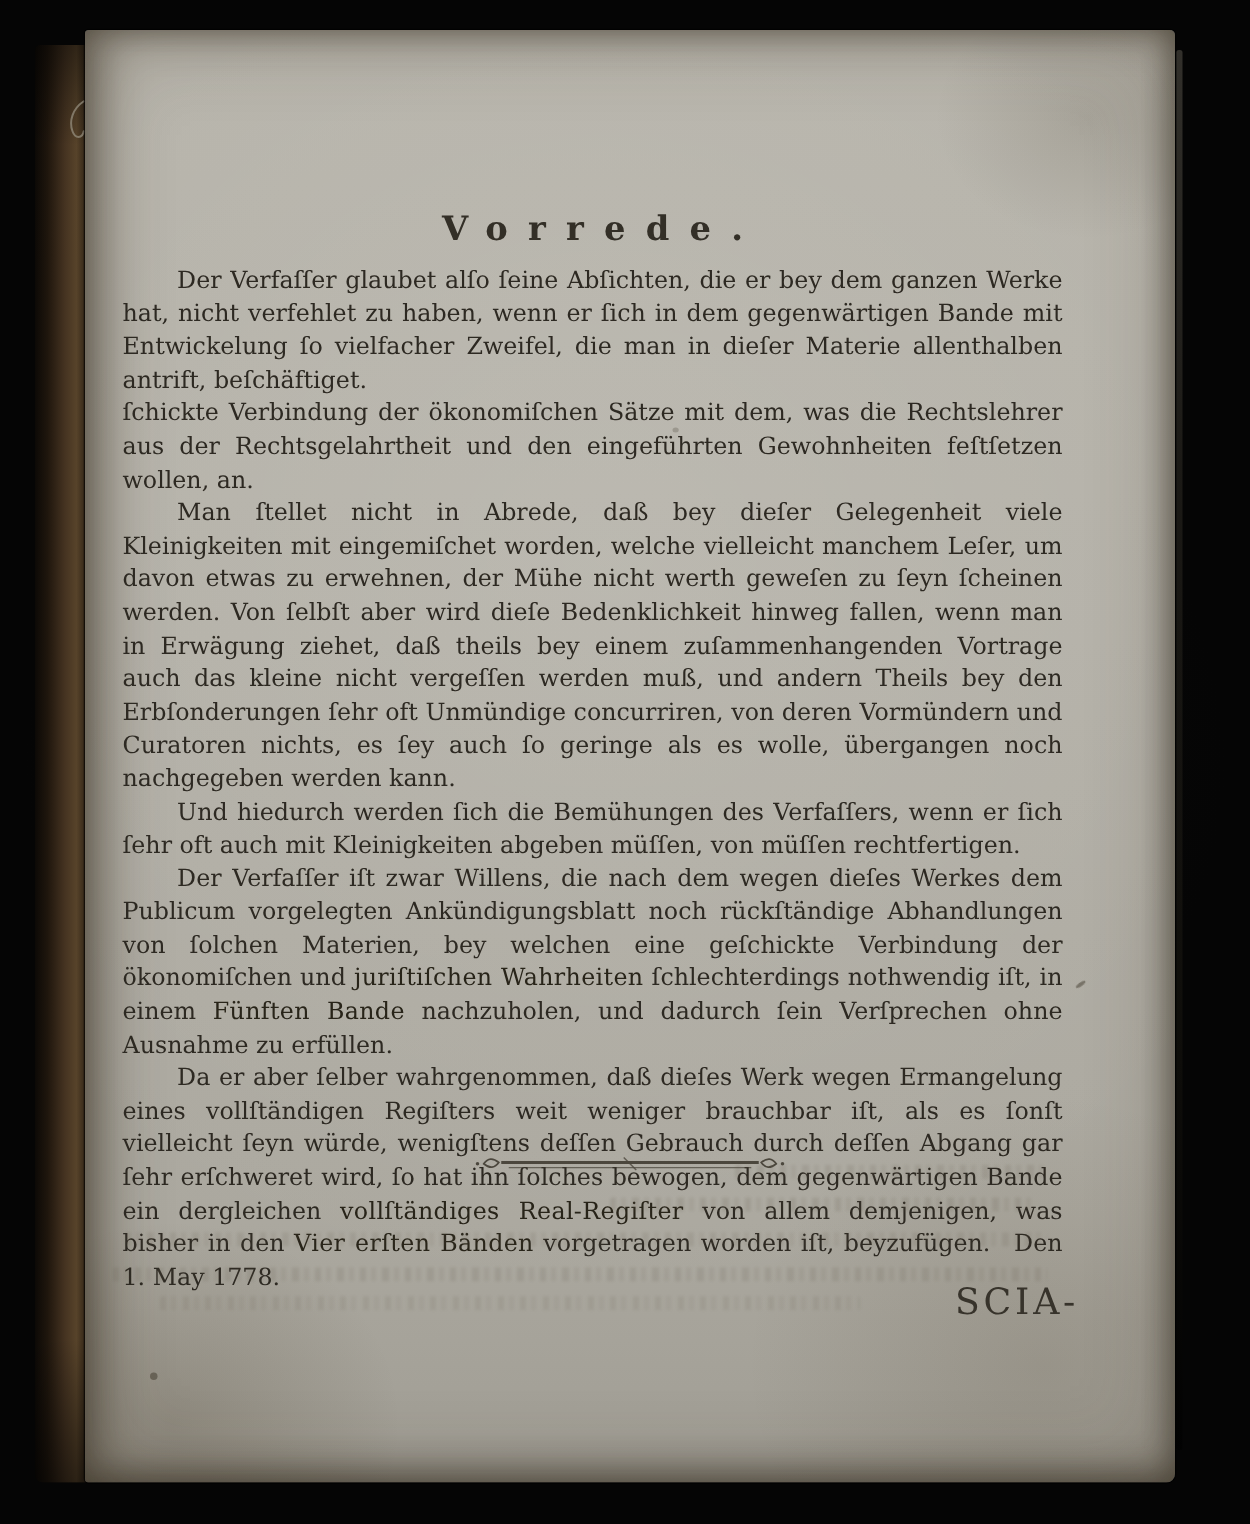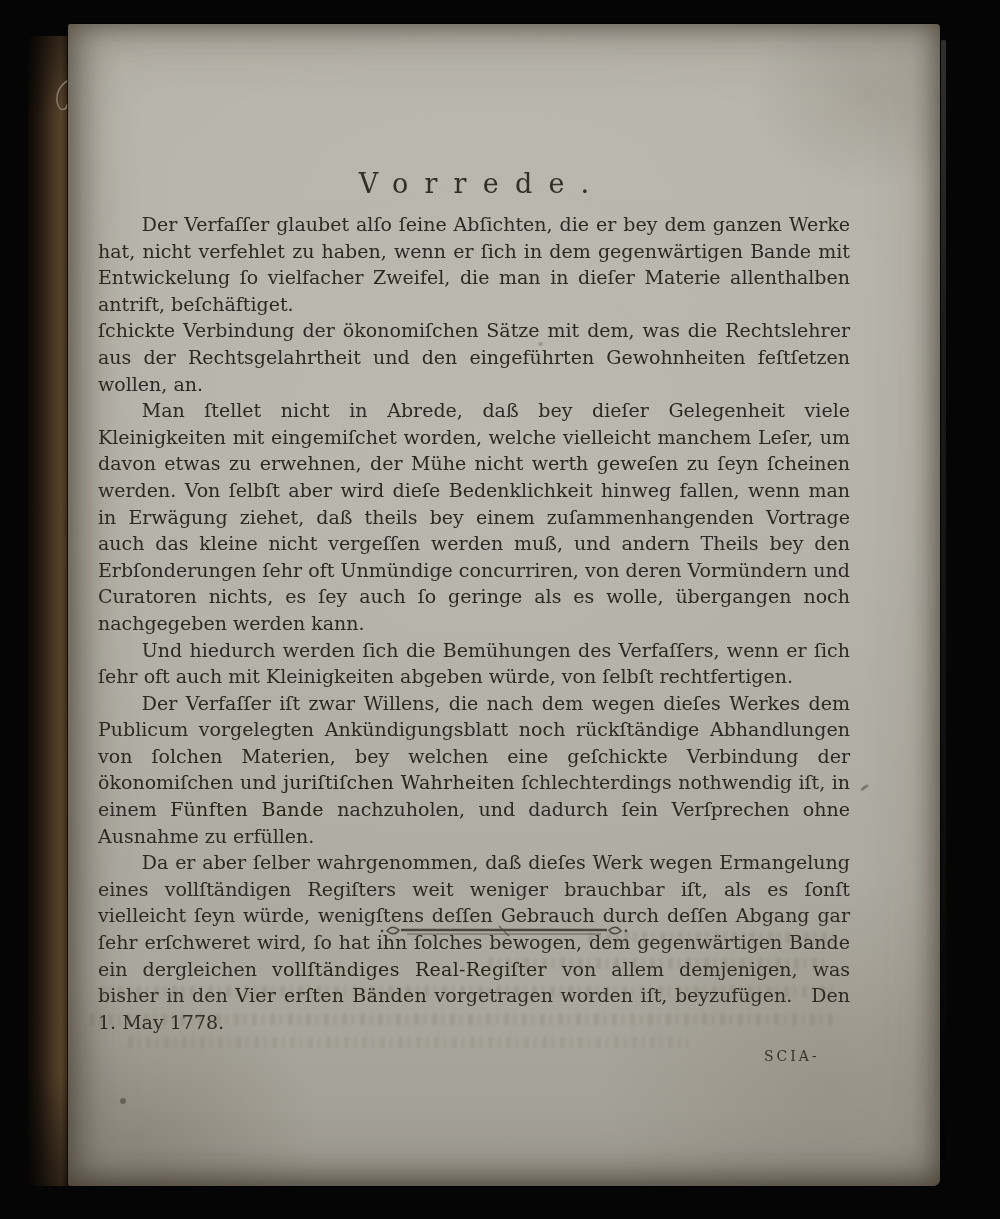--- a/index.html
+++ b/index.html
@@ -47,42 +47,42 @@
   .textblock {
     position: absolute; left: 30px; top: 144px; width: 752px;
   }
   .title {
     text-align: center;
     font-size: 27px;
     letter-spacing: .6em;
     padding-left: .6em; 
     color: #332f27;
     margin: 0 0 12px 0;
-    font-weight: normal;
+    font-weight: bold;
   }
   .body-text {
     font-size: 19px;
     line-height: 26.6px;
     text-align: justify;
     color: #2d2922;
   }
   .para { margin: 0; }
   .para.indent { text-indent: 2.3em; }
   .emph { font-weight: normal; letter-spacing: .015em; color: #282419; }
 
   
   .ornament {
     position: absolute; left: 0; width: 100%; top: 898px;
     text-align: center; opacity: .85;
   }
 
   
   .catchword {
-    position: absolute; top: 1024px; left: 696px;
-    font-size: 14px; letter-spacing: 3px; color: #37332b;
+    position: absolute; top: 1000px; left: 696px;
+    font-size: 29px; letter-spacing: 3px; color: #37332b;
   }
 
   
   .ghost {
     position: absolute; height: 11px; border-radius: 2px;
     background: repeating-linear-gradient(90deg,
       rgba(96,89,74,.20) 0 5px, rgba(96,89,74,0) 5px 9px,
       rgba(96,89,74,.13) 9px 13px, rgba(96,89,74,0) 13px 18px);
     filter: blur(1.1px);
   }
@@ -114,21 +114,21 @@
 </div>
 
 <div class="page">
 
   <div class="textblock">
     <h1 class="title">Vorrede.</h1>
     <div class="body-text">
         <p class="para indent"><span>Der Verfaſſer glaubet alſo ſeine Abſichten, die er bey dem ganzen Werke hat, nicht verfehlet zu haben, wenn er ſich in dem gegenwärtigen Bande mit Entwickelung ſo vielfacher Zweifel, die man in dieſer Materie allenthalben antrift, beſchäftiget.</span></p>
         <p class="para"><span>ſchickte Verbindung der ökonomiſchen Sätze mit dem, was die Rechtslehrer aus der Rechtsgelahrtheit und den eingeführten Gewohnheiten feſtſetzen wollen, an.</span></p>
         <p class="para indent"><span>Man ſtellet nicht in Abrede, daß bey dieſer Gelegenheit viele Kleinigkeiten mit eingemiſchet worden, welche vielleicht manchem Leſer, um davon etwas zu erwehnen, der Mühe nicht werth geweſen zu ſeyn ſcheinen werden. Von ſelbſt aber wird dieſe Bedenklichkeit hinweg fallen, wenn man in Erwägung ziehet, daß theils bey einem zuſammenhangenden Vortrage auch das kleine nicht vergeſſen werden muß, und andern Theils bey den Erbſonderungen ſehr oft Unmündige concurriren, von deren Vormündern und Curatoren nichts, es ſey auch ſo geringe als es wolle, übergangen noch nachgegeben werden kann.</span></p>
-        <p class="para indent"><span>Und hiedurch werden ſich die Bemühungen des Verfaſſers, wenn er ſich ſehr oft auch mit Kleinigkeiten abgeben würde, von ſelbſt rechtfertigen.</span></p>
+        <p class="para indent"><span>Und hiedurch werden ſich die Bemühungen des Verfaſſers, wenn er ſich ſehr oft auch mit Kleinigkeiten abgeben müſſen, von müſſen rechtfertigen.</span></p>
         <p class="para indent"><span>Der Verfaſſer iſt zwar Willens, die nach dem wegen dieſes Werkes dem Publicum vorgelegten Ankündigungsblatt noch rückſtändige Abhandlungen von ſolchen Materien, bey welchen eine geſchickte Verbindung der ökonomiſchen und </span><span class="emph">juriſtiſchen Wahrheiten</span><span> ſchlechterdings nothwendig iſt, in einem </span><span class="emph">Fünften Bande</span><span> nachzuholen, und dadurch ſein Verſprechen ohne Ausnahme zu erfüllen.</span></p>
         <p class="para indent"><span>Da er aber ſelber wahrgenommen, daß dieſes Werk wegen Ermangelung eines vollſtändigen Regiſters weit weniger brauchbar iſt, als es ſonſt vielleicht ſeyn würde, wenigſtens deſſen Gebrauch durch deſſen Abgang gar ſehr erſchweret wird, ſo hat ihn ſolches bewogen, dem gegenwärtigen Bande ein dergleichen </span><span class="emph">vollſtändiges Real-Regiſter</span><span> von allem demjenigen, was bisher in den </span><span class="emph">Vier erſten Bänden</span><span> vorgetragen worden iſt, beyzufügen.  Den 1. May 1778.</span></p>
       </div>
   </div>
 
   <div class="ornament">
     <svg width="250" height="18" viewBox="0 0 250 18">
       <g stroke="#3b362c" fill="none">
         <path d="M8,9 q5,-7 12,-1 q-5,7 -12,1 Z" stroke-width="1.4"></path>
         <path d="M242,9 q-5,-7 -12,-1 q5,7 12,1 Z" stroke-width="1.4"></path>

